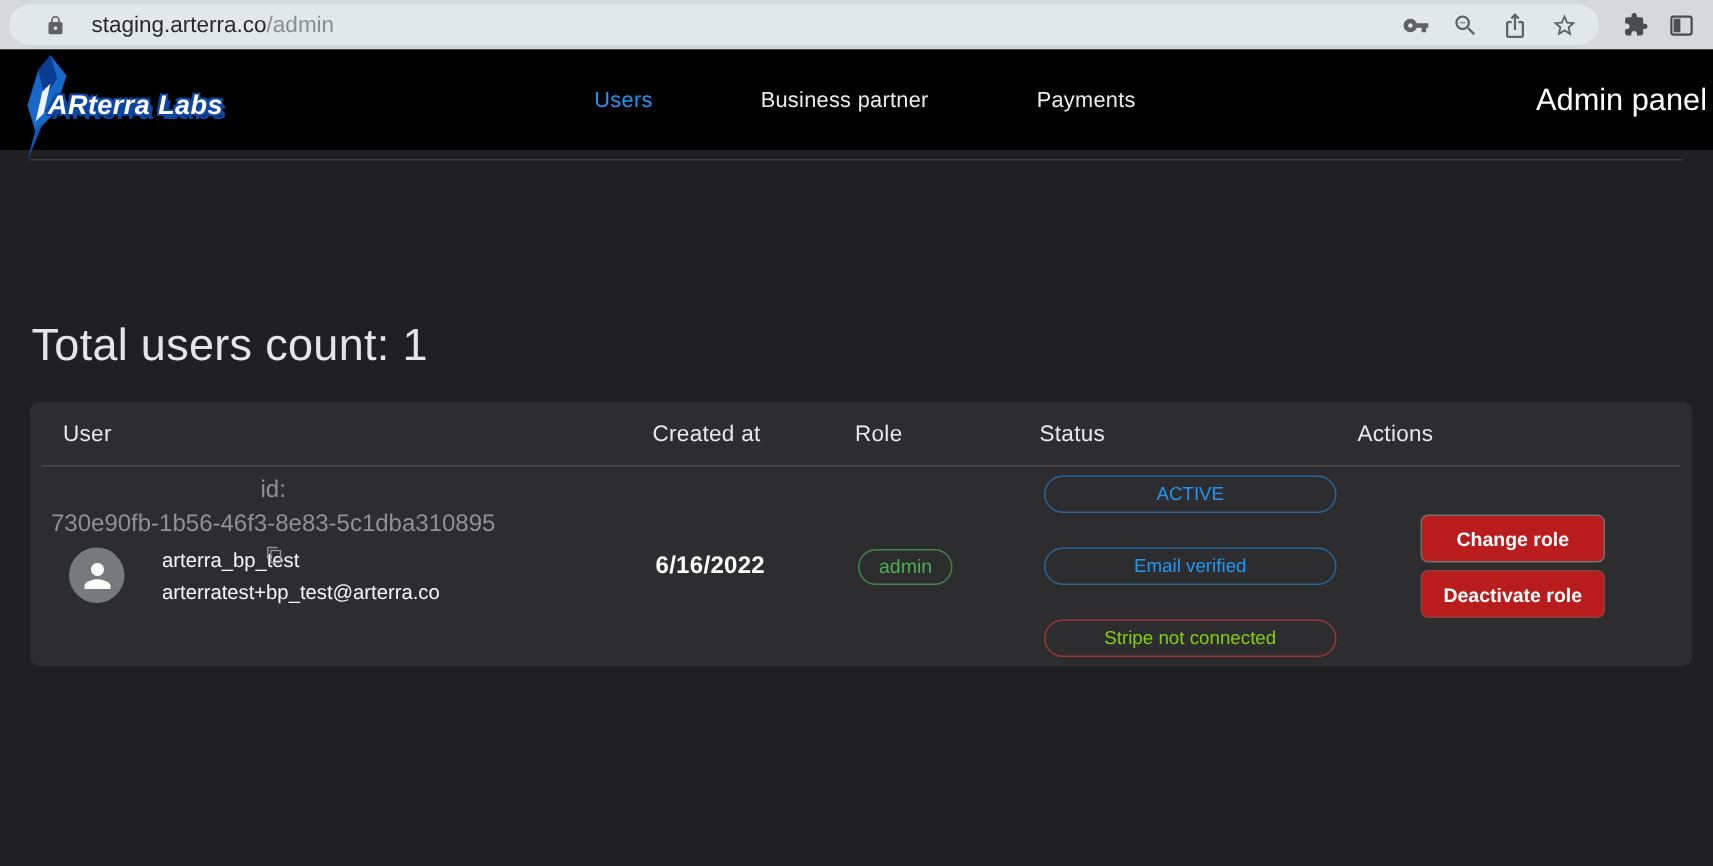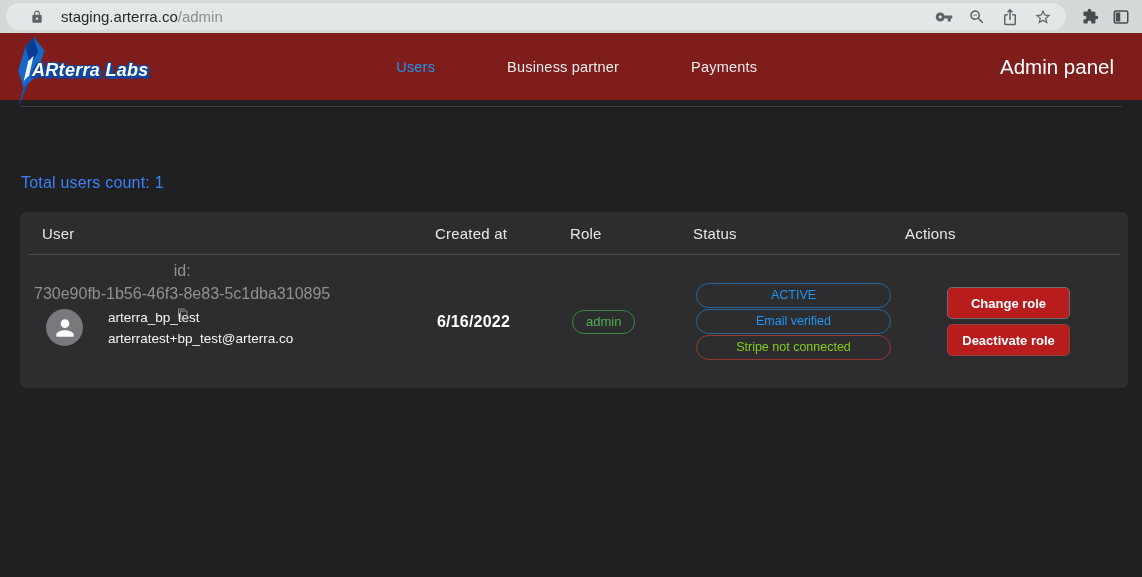--- a/index.html
+++ b/index.html
@@ -27,46 +27,46 @@
   .lock { color:#5f6368; }
   .url-text { margin-left:17px; font-size:15px; color:#27292b; white-space:nowrap; }
   .url-path { color:#8a8e90; }
   .bar-actions { margin-left:auto; display:flex; align-items:center; gap:15px; }
   .bar-actions .cicon, .chrome-actions .cicon { color:#5f6368; cursor:pointer; }
   .chrome-actions { display:flex; align-items:center; gap:13px; margin-left:16px; }
   .chrome-actions .cicon { color:#4a4d50; }
 
   
   .app-header {
-    height:67px; background:#7f1d1d;
+    height:67px; background:#000000;
     display:flex; align-items:center;
     position:relative; z-index:1;
   }
   .logo { position:absolute; left:12px; top:3px; display:flex; align-items:flex-start; cursor:pointer; }
   .logo-text {
     margin:24px 0 0 -16px;
     font-size:18px; font-style:italic; font-weight:800; letter-spacing:.3px;
     color:#ffffff;
     text-shadow:-1.5px -1.5px 0 #0d47a1, 1.5px -1.5px 0 #0d47a1,
                 -1.5px 1.5px 0 #0d47a1, 1.5px 1.5px 0 #0d47a1, 3px 3px 0 #0d47a1;
     white-space:nowrap;
   }
   .nav {
     position:absolute; left:50.5%; transform:translateX(-50%);
     height:100%; display:flex; align-items:center; gap:72px;
   }
   .nav-item { font-size:14.5px; font-weight:500; letter-spacing:.2px; color:#ececec; cursor:pointer; white-space:nowrap; }
-  .panel-title { margin-left:auto; padding-right:28px; font-size:20.5px; font-weight:500; color:#ffffff; }
+  .panel-title { margin-left:auto; padding-right:4px; font-size:20.5px; font-weight:500; color:#ffffff; }
 
   .header-divider { height:1px; background:#3e3e40; margin:6px 20px 0 20px; }
 
   
   .total-heading {
-    margin:67px 0 0 21px;
-    font-size:16px; font-weight:400; letter-spacing:.2px; color:#3b82f6;
+    margin:107px 0 0 21px;
+    font-size:30px; font-weight:400; letter-spacing:.2px; color:#e5e5e5;
   }
 
   .users-table {
     margin:20px 14px 0 20px; width:1108px;
     background:#2d2d2f; border-radius:6px;
   }
   .thead, .data-row {
     display:grid;
     grid-template-columns:393px 135px 123px 212px 1fr;
     align-items:center;
@@ -93,21 +93,21 @@
     display:flex; align-items:center; justify-content:center;
     flex:0 0 auto;
   }
   .user-names { font-size:13.5px; font-weight:500; color:#f6f6f6; line-height:21px; }
   .cell-created { padding-left:2px; font-size:16px; font-weight:600; letter-spacing:.2px; color:#ffffff; }
   .role-chip {
     display:inline-block; margin-left:2px;
     padding:3px 13px 4px;
     font-size:13px; border:1px solid; border-radius:14px;
   }
-  .cell-status { display:flex; flex-direction:column; gap:1px; width:195px; margin-left:3px; }
+  .cell-status { display:flex; flex-direction:column; gap:23px; width:195px; margin-left:3px; }
   .status-chip {
     height:25px; line-height:23px;
     border:1px solid; border-radius:14px;
     text-align:center; font-size:12.5px;
   }
   .cell-actions { display:flex; flex-direction:column; gap:5px; width:123px; margin-left:42px; }
   .action-btn {
     height:32px; background:#b91c1c;
     border:1px solid #6e6e70; border-radius:5px;
     color:#ffffff; font-weight:700; font-size:13px;

